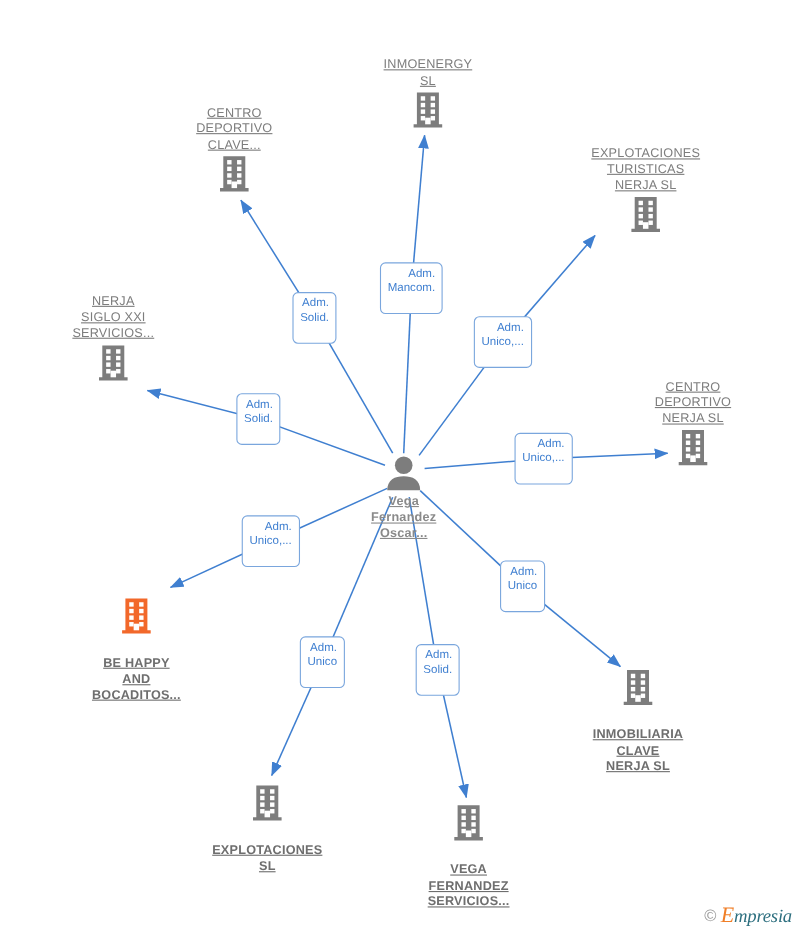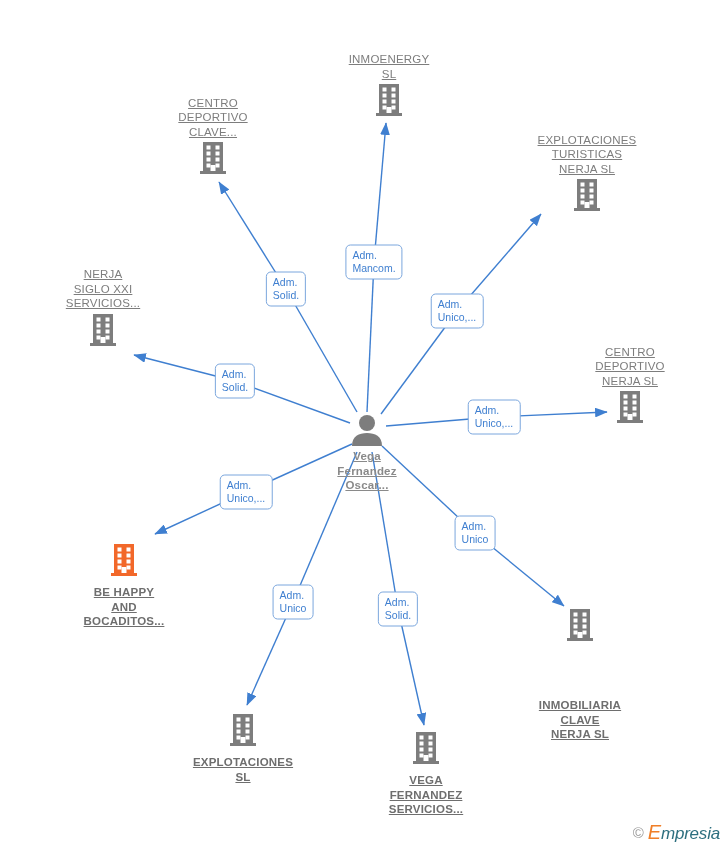--- a/index.html
+++ b/index.html
@@ -38,59 +38,59 @@
   .node .caption {
     font-size: 11.5px;
     color: #7d7d7d;
     letter-spacing: 0.2px;
     white-space: pre-line;
     text-decoration: underline;
   }
   .node.label-above .caption { order: 0; margin-bottom: 2px; }
   .node.label-above .glyph   { order: 1; }
   .node.label-below .glyph   { order: 0; }
-  .node.label-below .caption { order: 1; margin-top: 8px; font-weight: bold; color: #6e6e6e; }
+  .node.label-below .caption { order: 1; margin-top: 19px; font-weight: bold; color: #6e6e6e; }
 
   .glyph { display: block; line-height: 0; }
 
   
   .node.person .caption { color: #8a8a8a; margin-top: 3px; font-size: 11.5px; }
 
   
   .edge-label {
     position: absolute;
     box-sizing: border-box;
     background: #ffffff;
     border: 1px solid #7aa6dd;
     border-radius: 5px;
     color: #3f7fd0;
     font-size: 10.5px;
     line-height: 13px;
-    text-align: left;
-    padding: 3px 6px 4px;
+    text-align: right;
+    padding: 3px 6px 16px;
     white-space: pre-line;
     transform: translate(-50%, -50%);
   }
 
   
   #watermark {
     position: absolute;
     right: 8px;
     bottom: 8px;
     display: flex;
     align-items: center;
     gap: 4px;
   }
   #watermark .c-mark {
     color: #9a9a9a;
     font-size: 15px;
     line-height: 1;
   }
   #watermark .brand {
-    font-family: Liberation Sans, sans-serif;
+    font-family: Liberation Serif, serif;
     font-style: italic;
     font-size: 17px;
     line-height: 1;
     color: #2d6f7f;
     letter-spacing: -0.2px;
   }
   #watermark .brand .cap { color: #f07f28; font-size: 20px; }
 </style>
 </head>
 <body>
@@ -229,21 +229,21 @@
             <rect x="17.5" y="4.5" width="4" height="4" fill="#ffffff"></rect>
             <rect x="17.5" y="10.5" width="4" height="4" fill="#ffffff"></rect>
             <rect x="17.5" y="16.5" width="4" height="4" fill="#ffffff"></rect>
             <rect x="17.5" y="22.5" width="4" height="4" fill="#ffffff"></rect>
             <rect x="12.5" y="24" width="5" height="6" fill="#ffffff"></rect>
           </svg></span>
         <span class="caption">BE HAPPY
 AND
 BOCADITOS...</span>
       </div>
-      <div class="node label-below" style="left: 580px; top: 608px; gap: 48px;">
+      <div class="node label-below" style="left: 580px; top: 608px;">
         <span class="glyph"><svg width="30" height="34" viewBox="0 0 30 34">
             <path d="M5 1 h20 v29 h3 v3 H2 v-3 h3 Z" fill="#7d7d7d"></path>
             <rect x="8.5" y="4.5" width="4" height="4" fill="#ffffff"></rect>
             <rect x="8.5" y="10.5" width="4" height="4" fill="#ffffff"></rect>
             <rect x="8.5" y="16.5" width="4" height="4" fill="#ffffff"></rect>
             <rect x="8.5" y="22.5" width="4" height="4" fill="#ffffff"></rect>
             <rect x="17.5" y="4.5" width="4" height="4" fill="#ffffff"></rect>
             <rect x="17.5" y="10.5" width="4" height="4" fill="#ffffff"></rect>
             <rect x="17.5" y="16.5" width="4" height="4" fill="#ffffff"></rect>
             <rect x="17.5" y="22.5" width="4" height="4" fill="#ffffff"></rect>

